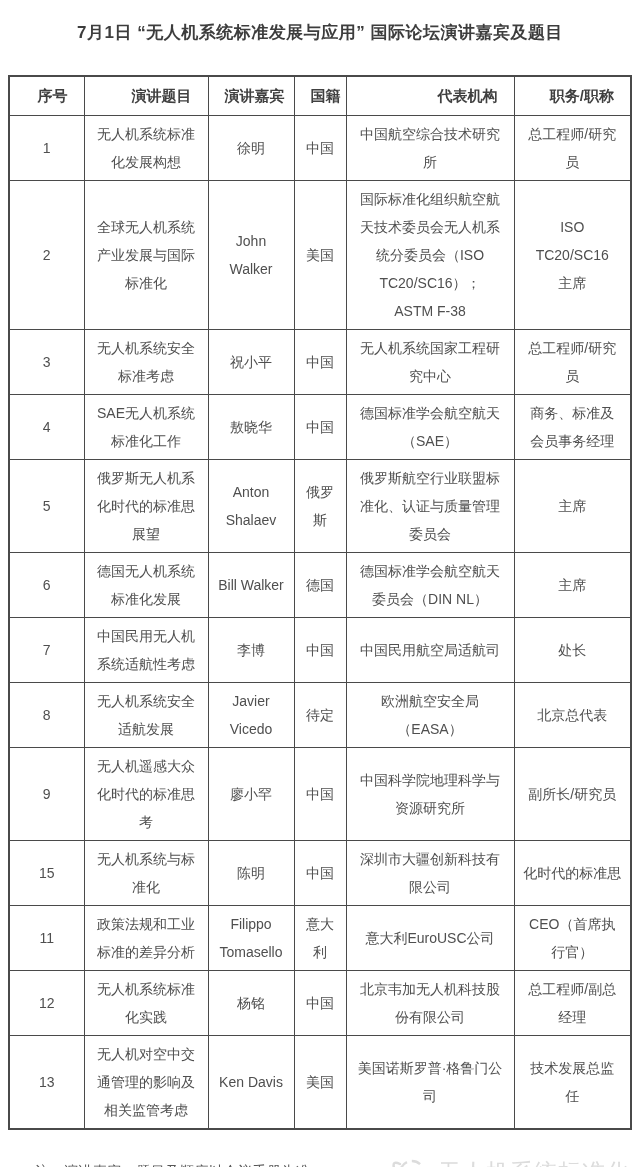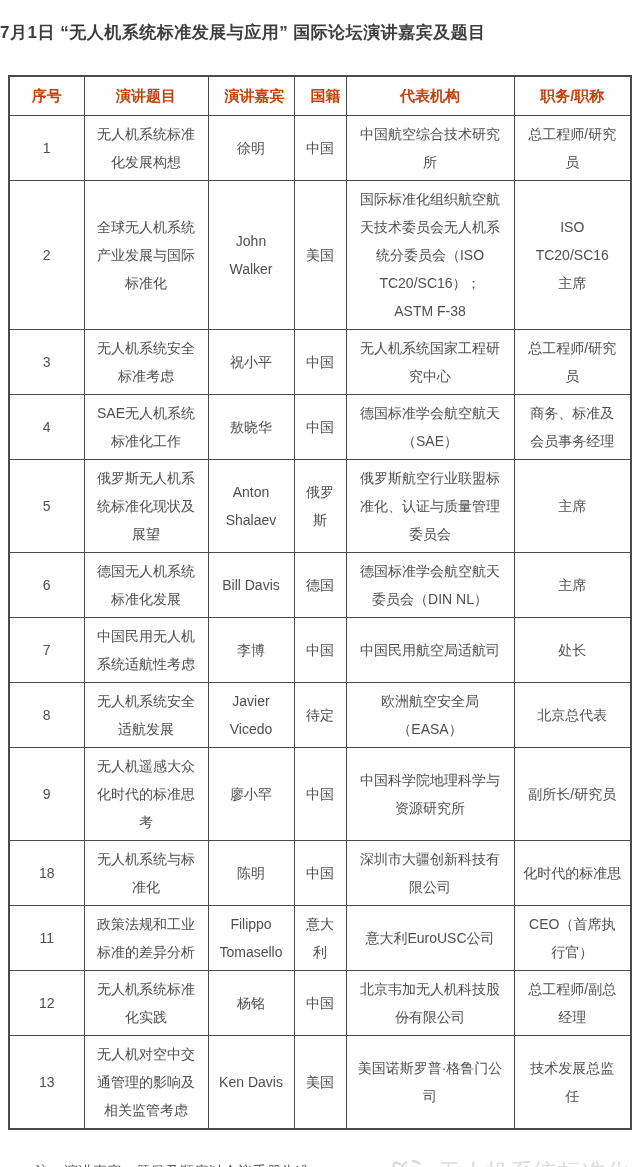--- a/index.html
+++ b/index.html
@@ -6,21 +6,21 @@
   body {
     width: 640px;
     height: 1167px;
     background: #ffffff;
     font-family: "Liberation Sans", "DejaVu Sans", sans-serif;
     color: #4f4f4f;
     position: relative;
     overflow: hidden;
   }
   .page-title {
-    text-align: left;
+    text-align: center;
     font-size: 17px;
     font-weight: bold;
     color: #3d3d3d;
     margin: 0;
     padding-top: 21px;
     letter-spacing: 0.5px;
   }
   table.schedule {
     border-collapse: collapse;
     table-layout: fixed;
@@ -35,23 +35,24 @@
     font-size: 14px;
     line-height: 28px;
     padding: 4px 6px;
     white-space: pre-line;
     word-break: break-word;
     color: #4f4f4f;
   }
   table.schedule th {
     font-size: 15px;
     font-weight: bold;
-    color: #c2410c;
+    color: #404040;
     padding: 5px 16px;
     white-space: nowrap;
+    text-align: right;
   }
   col.c-seq   { width: 75px; }
   col.c-topic { width: 124px; }
   col.c-spk   { width: 86px; }
   col.c-nat   { width: 52px; }
   col.c-org   { width: 168px; }
   col.c-role  { width: 117px; }
   .footer {
     display: flex;
     justify-content: space-between;
@@ -148,36 +149,36 @@
         <td>敖晓华</td>
         <td>中国</td>
         <td>德国标准学会航空航天
 （SAE）</td>
         <td>商务、标准及
 会员事务经理</td>
       </tr>
       <tr>
         <td>5</td>
         <td>俄罗斯无人机系
-统标准化现状及
+化时代的标准思
 展望</td>
         <td>Anton
 Shalaev</td>
         <td>俄罗
 斯</td>
         <td>俄罗斯航空行业联盟标
 准化、认证与质量管理
 委员会</td>
         <td>主席</td>
       </tr>
       <tr>
         <td>6</td>
         <td>德国无人机系统
 标准化发展</td>
-        <td>Bill Davis</td>
+        <td>Bill Walker</td>
         <td>德国</td>
         <td>德国标准学会航空航天
 委员会（DIN NL）</td>
         <td>主席</td>
       </tr>
       <tr>
         <td>7</td>
         <td>中国民用无人机
 系统适航性考虑</td>
         <td>李博</td>
@@ -201,21 +202,21 @@
         <td>无人机遥感大众
 化时代的标准思
 考</td>
         <td>廖小罕</td>
         <td>中国</td>
         <td>中国科学院地理科学与
 资源研究所</td>
         <td>副所长/研究员</td>
       </tr>
       <tr>
-        <td>18</td>
+        <td>15</td>
         <td>无人机系统与标
 准化</td>
         <td>陈明</td>
         <td>中国</td>
         <td>深圳市大疆创新科技有
 限公司</td>
         <td>化时代的标准思</td>
       </tr>
       <tr>
         <td>11</td>

